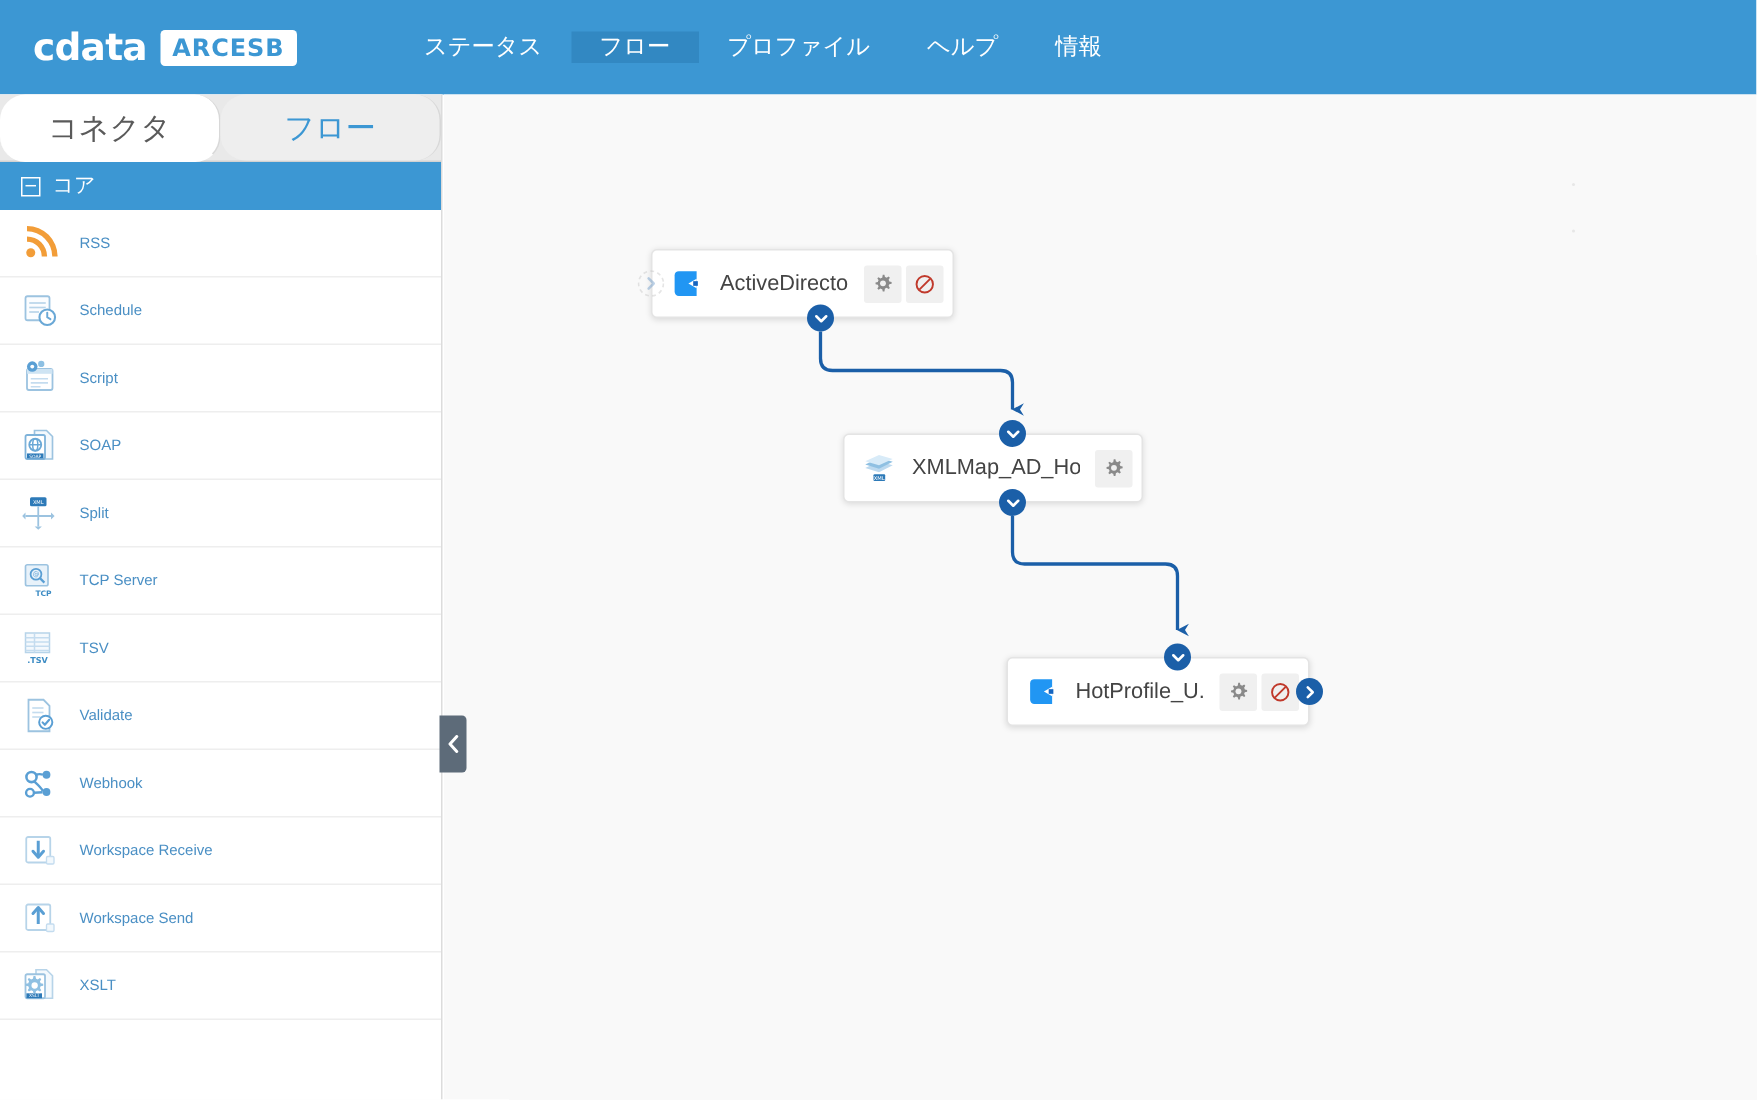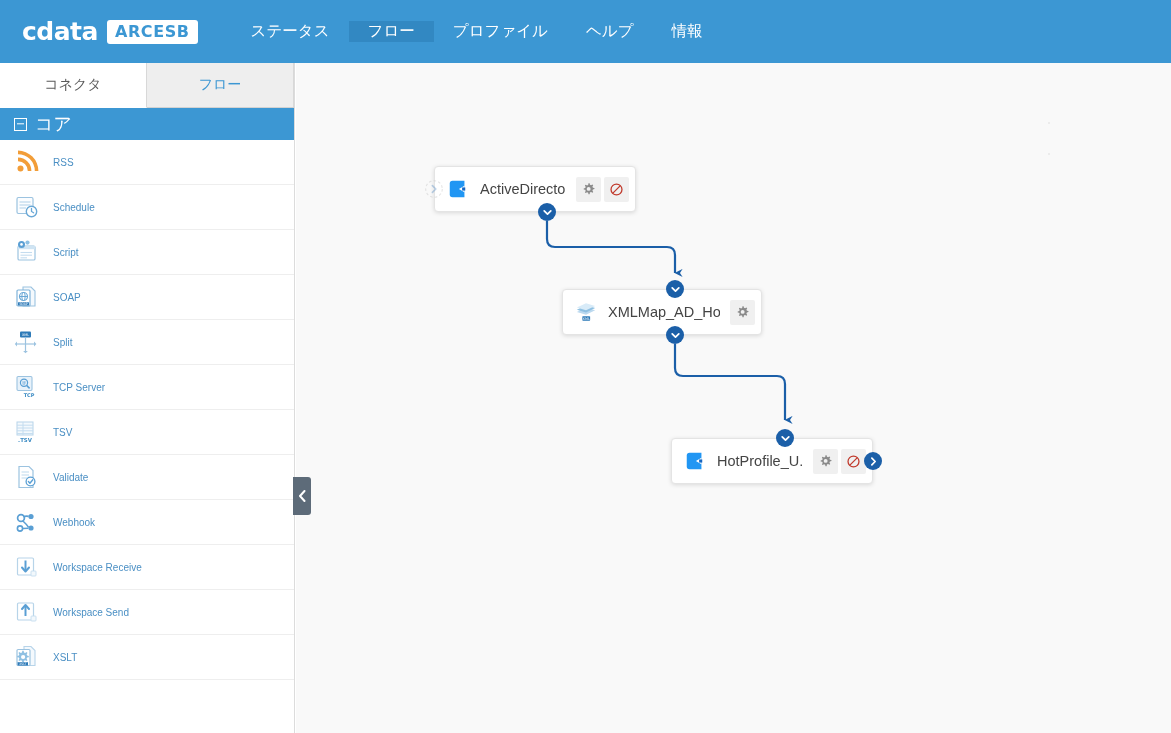--- a/index.html
+++ b/index.html
@@ -11,21 +11,21 @@
     font-family: "Liberation Sans", "DejaVu Sans", sans-serif;
     background: #ffffff;
   }
   #app { position: relative; width: 1171px; height: 733px; }
 
   
   .topnav {
     position: absolute; left: 0; top: 0;
     width: 1171px; height: 63px;
     background: #3c97d3;
-    display: flex; align-items: stretch;
+    display: flex; align-items: stretch; gap: 32px;
   }
   .brand {
     display: flex; align-items: center;
     padding: 0 22px 0 22px;
     gap: 9px;
   }
   .brand-cdata {
     color: #ffffff;
     font-size: 25px;
     font-weight: bold;
@@ -65,40 +65,41 @@
   .tabbar {
     display: flex;
     height: 45px;
     background: #e9e9e9;
     border-bottom: 1px solid #d2d2d2;
     flex: 0 0 auto;
   }
   .tab {
     flex: 1;
     display: flex; align-items: center; justify-content: center;
-    font-size: 14px;
+    font-size: 20px;
     cursor: pointer;
     background: #eeeeee;
     color: #3c97d3;
     border-right: 1px solid #d8d8d8;
     user-select: none;
+    border-radius: 17px;
   }
   .tab.active {
     background: #ffffff;
     color: #5a5a5a;
     border-bottom: 1px solid #ffffff;
     margin-bottom: -1px;
   }
   .group-header {
     height: 32px;
     background: #3c97d3;
     color: #ffffff;
     display: flex; align-items: center;
     padding: 0 14px;
-    font-size: 18px;
+    font-size: 14px;
     gap: 8px;
     cursor: pointer;
     flex: 0 0 auto;
     user-select: none;
   }
   .collapse-box {
     width: 13px; height: 13px;
     border: 1.4px solid #ffffff;
     position: relative;
     display: inline-block;

